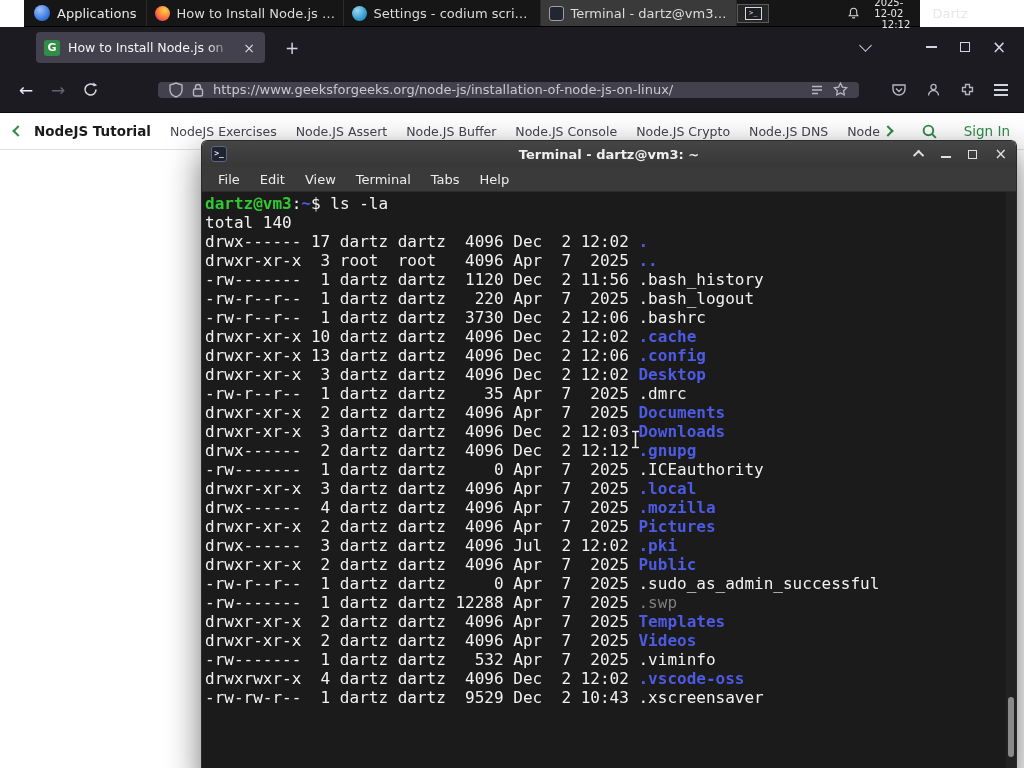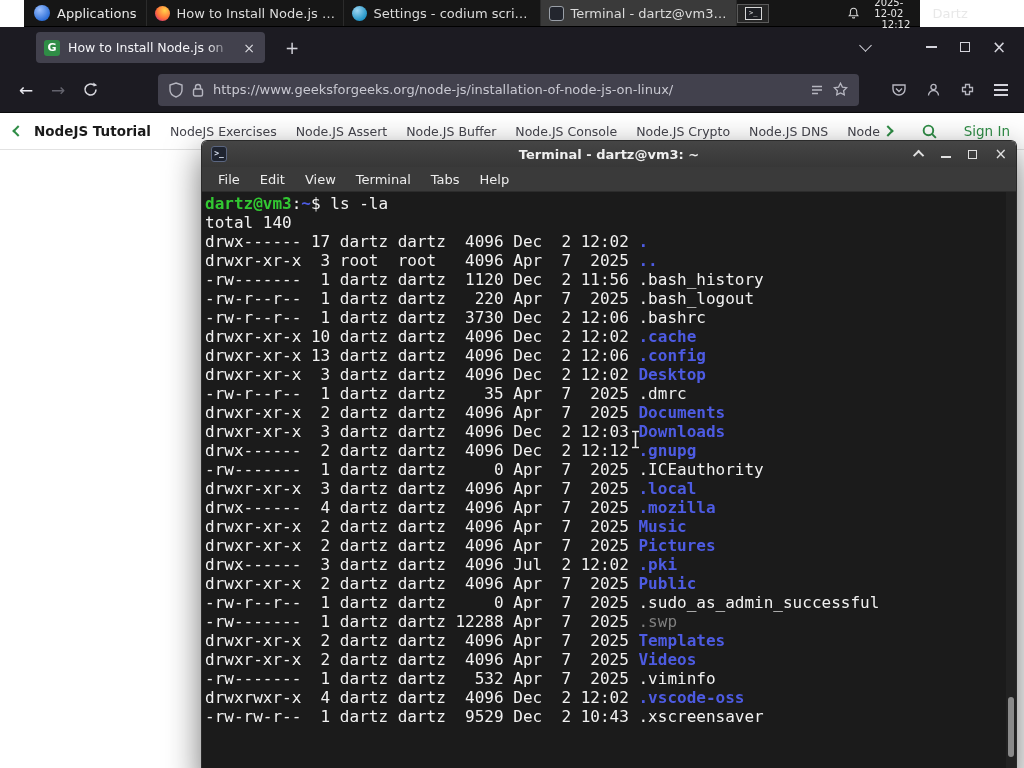--- a/index.html
+++ b/index.html
@@ -37,21 +37,21 @@
 .tab-ctrls{position:absolute;right:8px;top:0;height:40px;display:flex;align-items:center;}
 .chev-down{width:9px;height:9px;border-right:1.8px solid #d4d4dc;border-bottom:1.8px solid #d4d4dc;transform:rotate(45deg);margin-top:-4px;margin-right:44px;}
 .winbtn{width:34px;height:40px;display:flex;align-items:center;justify-content:center;}
 .minbar{width:11px;height:2px;background:#d4d4dc;}
 .maxbox{width:10px;height:10px;border:1.8px solid #d4d4dc;}
 .closex{font-size:17px;color:#d4d4dc;line-height:1;}
 
 #navbar{height:46px;background:#1c1b22;display:flex;align-items:center;padding:0 10px;border-bottom:1px solid #0c0c0e;}
 .nav-btn{width:32px;height:32px;display:flex;align-items:center;justify-content:center;font-size:17px;color:#eaeaf0;border-radius:4px;flex:0 0 auto;}
 .nav-btn.disabled{color:#63636d;}
-#urlbar{height:32px;flex:1;margin:0 30px 0 52px;background:#42414d;border-radius:4px;display:flex;align-items:center;gap:9px;padding:0 11px;min-width:0;}
+#urlbar{height:16px;flex:1;margin:0 30px 0 52px;background:#42414d;border-radius:4px;display:flex;align-items:center;gap:9px;padding:0 11px;min-width:0;}
 #url-text{flex:1;font-size:13px;color:#c9c9d2;white-space:nowrap;overflow:hidden;min-width:0;}
 .right-icons{display:flex;align-items:center;gap:19px;padding:0 6px 0 2px;}
 .burger{display:flex;flex-direction:column;gap:3px;}
 .burger span{width:14px;height:2px;background:#d4d4dc;}
 
 #site-nav{height:37px;background:#fff;display:flex;align-items:center;padding:0 14px;border-bottom:1px solid #e2e2e2;box-shadow:0 1px 3px rgba(0,0,0,.10);overflow:hidden;}
 .snav-chev{width:8px;height:8px;border-left:2.4px solid #2f8d46;border-bottom:2.4px solid #2f8d46;transform:rotate(45deg);flex:0 0 auto;}
 .snav-chev.right{transform:rotate(225deg);margin-left:4px;}
 #snav-primary{font-weight:bold;color:#1a1a1a;font-size:13.5px;margin-left:12px;white-space:nowrap;}
 .snav-links{display:flex;align-items:flex-end;overflow:hidden;}
@@ -247,21 +247,20 @@
           <div class="term-line ls-line dir"><span class="pre">drwxr-xr-x 10 dartz dartz  4096 Dec  2 12:02 </span><span class="fname">.cache</span></div>
           <div class="term-line ls-line dir"><span class="pre">drwxr-xr-x 13 dartz dartz  4096 Dec  2 12:06 </span><span class="fname">.config</span></div>
           <div class="term-line ls-line dir"><span class="pre">drwxr-xr-x  3 dartz dartz  4096 Dec  2 12:02 </span><span class="fname">Desktop</span></div>
           <div class="term-line ls-line file"><span class="pre">-rw-r--r--  1 dartz dartz    35 Apr  7  2025 </span><span class="fname">.dmrc</span></div>
           <div class="term-line ls-line dir"><span class="pre">drwxr-xr-x  2 dartz dartz  4096 Apr  7  2025 </span><span class="fname">Documents</span></div>
           <div class="term-line ls-line dir"><span class="pre">drwxr-xr-x  3 dartz dartz  4096 Dec  2 12:03 </span><span class="fname">Downloads</span></div>
           <div class="term-line ls-line dir"><span class="pre">drwx------  2 dartz dartz  4096 Dec  2 12:12 </span><span class="fname">.gnupg</span></div>
           <div class="term-line ls-line file"><span class="pre">-rw-------  1 dartz dartz     0 Apr  7  2025 </span><span class="fname">.ICEauthority</span></div>
           <div class="term-line ls-line dir"><span class="pre">drwxr-xr-x  3 dartz dartz  4096 Apr  7  2025 </span><span class="fname">.local</span></div>
           <div class="term-line ls-line dir"><span class="pre">drwx------  4 dartz dartz  4096 Apr  7  2025 </span><span class="fname">.mozilla</span></div>
-          <div class="term-line ls-line dir"><span class="pre">drwxr-xr-x  2 dartz dartz  4096 Apr  7  2025 </span><span class="fname">Music</span></div>
           <div class="term-line ls-line dir"><span class="pre">drwxr-xr-x  2 dartz dartz  4096 Apr  7  2025 </span><span class="fname">Pictures</span></div>
           <div class="term-line ls-line dir"><span class="pre">drwx------  3 dartz dartz  4096 Jul  2 12:02 </span><span class="fname">.pki</span></div>
           <div class="term-line ls-line dir"><span class="pre">drwxr-xr-x  2 dartz dartz  4096 Apr  7  2025 </span><span class="fname">Public</span></div>
           <div class="term-line ls-line file"><span class="pre">-rw-r--r--  1 dartz dartz     0 Apr  7  2025 </span><span class="fname">.sudo_as_admin_successful</span></div>
           <div class="term-line ls-line dim"><span class="pre">-rw-------  1 dartz dartz 12288 Apr  7  2025 </span><span class="fname">.swp</span></div>
           <div class="term-line ls-line dir"><span class="pre">drwxr-xr-x  2 dartz dartz  4096 Apr  7  2025 </span><span class="fname">Templates</span></div>
           <div class="term-line ls-line dir"><span class="pre">drwxr-xr-x  2 dartz dartz  4096 Apr  7  2025 </span><span class="fname">Videos</span></div>
           <div class="term-line ls-line file"><span class="pre">-rw-------  1 dartz dartz   532 Apr  7  2025 </span><span class="fname">.viminfo</span></div>
           <div class="term-line ls-line dir"><span class="pre">drwxrwxr-x  4 dartz dartz  4096 Dec  2 12:02 </span><span class="fname">.vscode-oss</span></div>
           <div class="term-line ls-line file"><span class="pre">-rw-rw-r--  1 dartz dartz  9529 Dec  2 10:43 </span><span class="fname">.xscreensaver</span></div>

